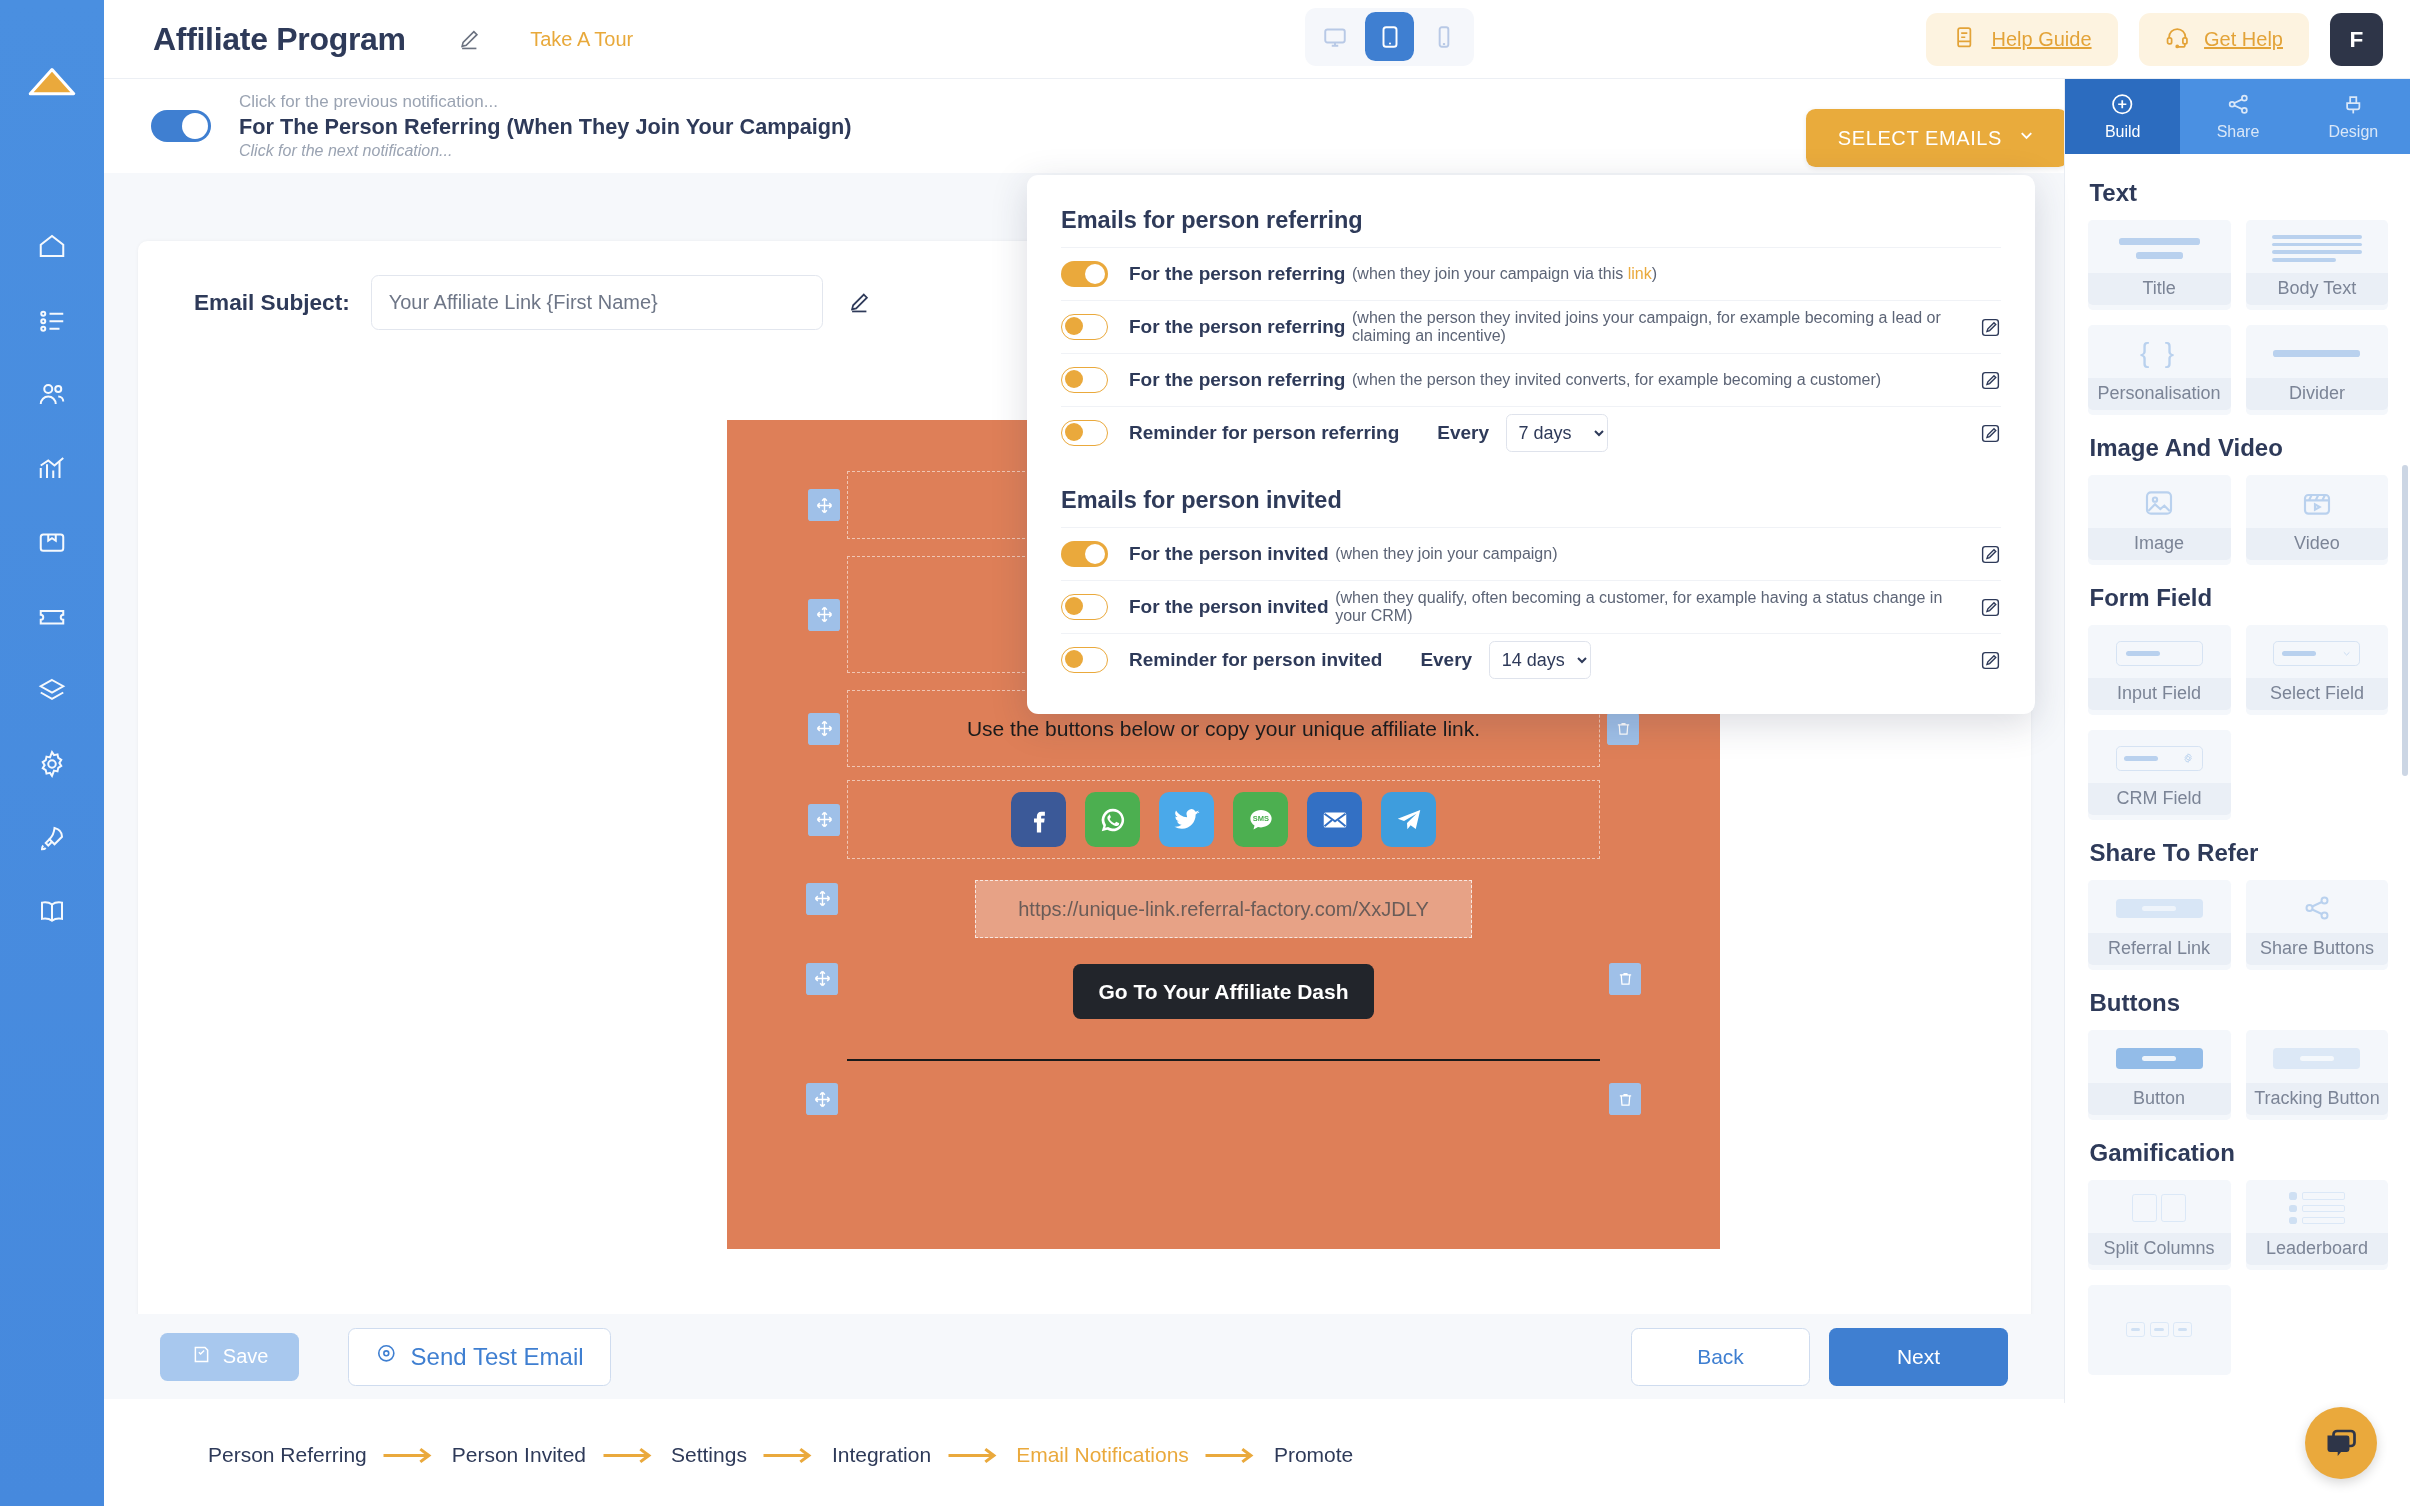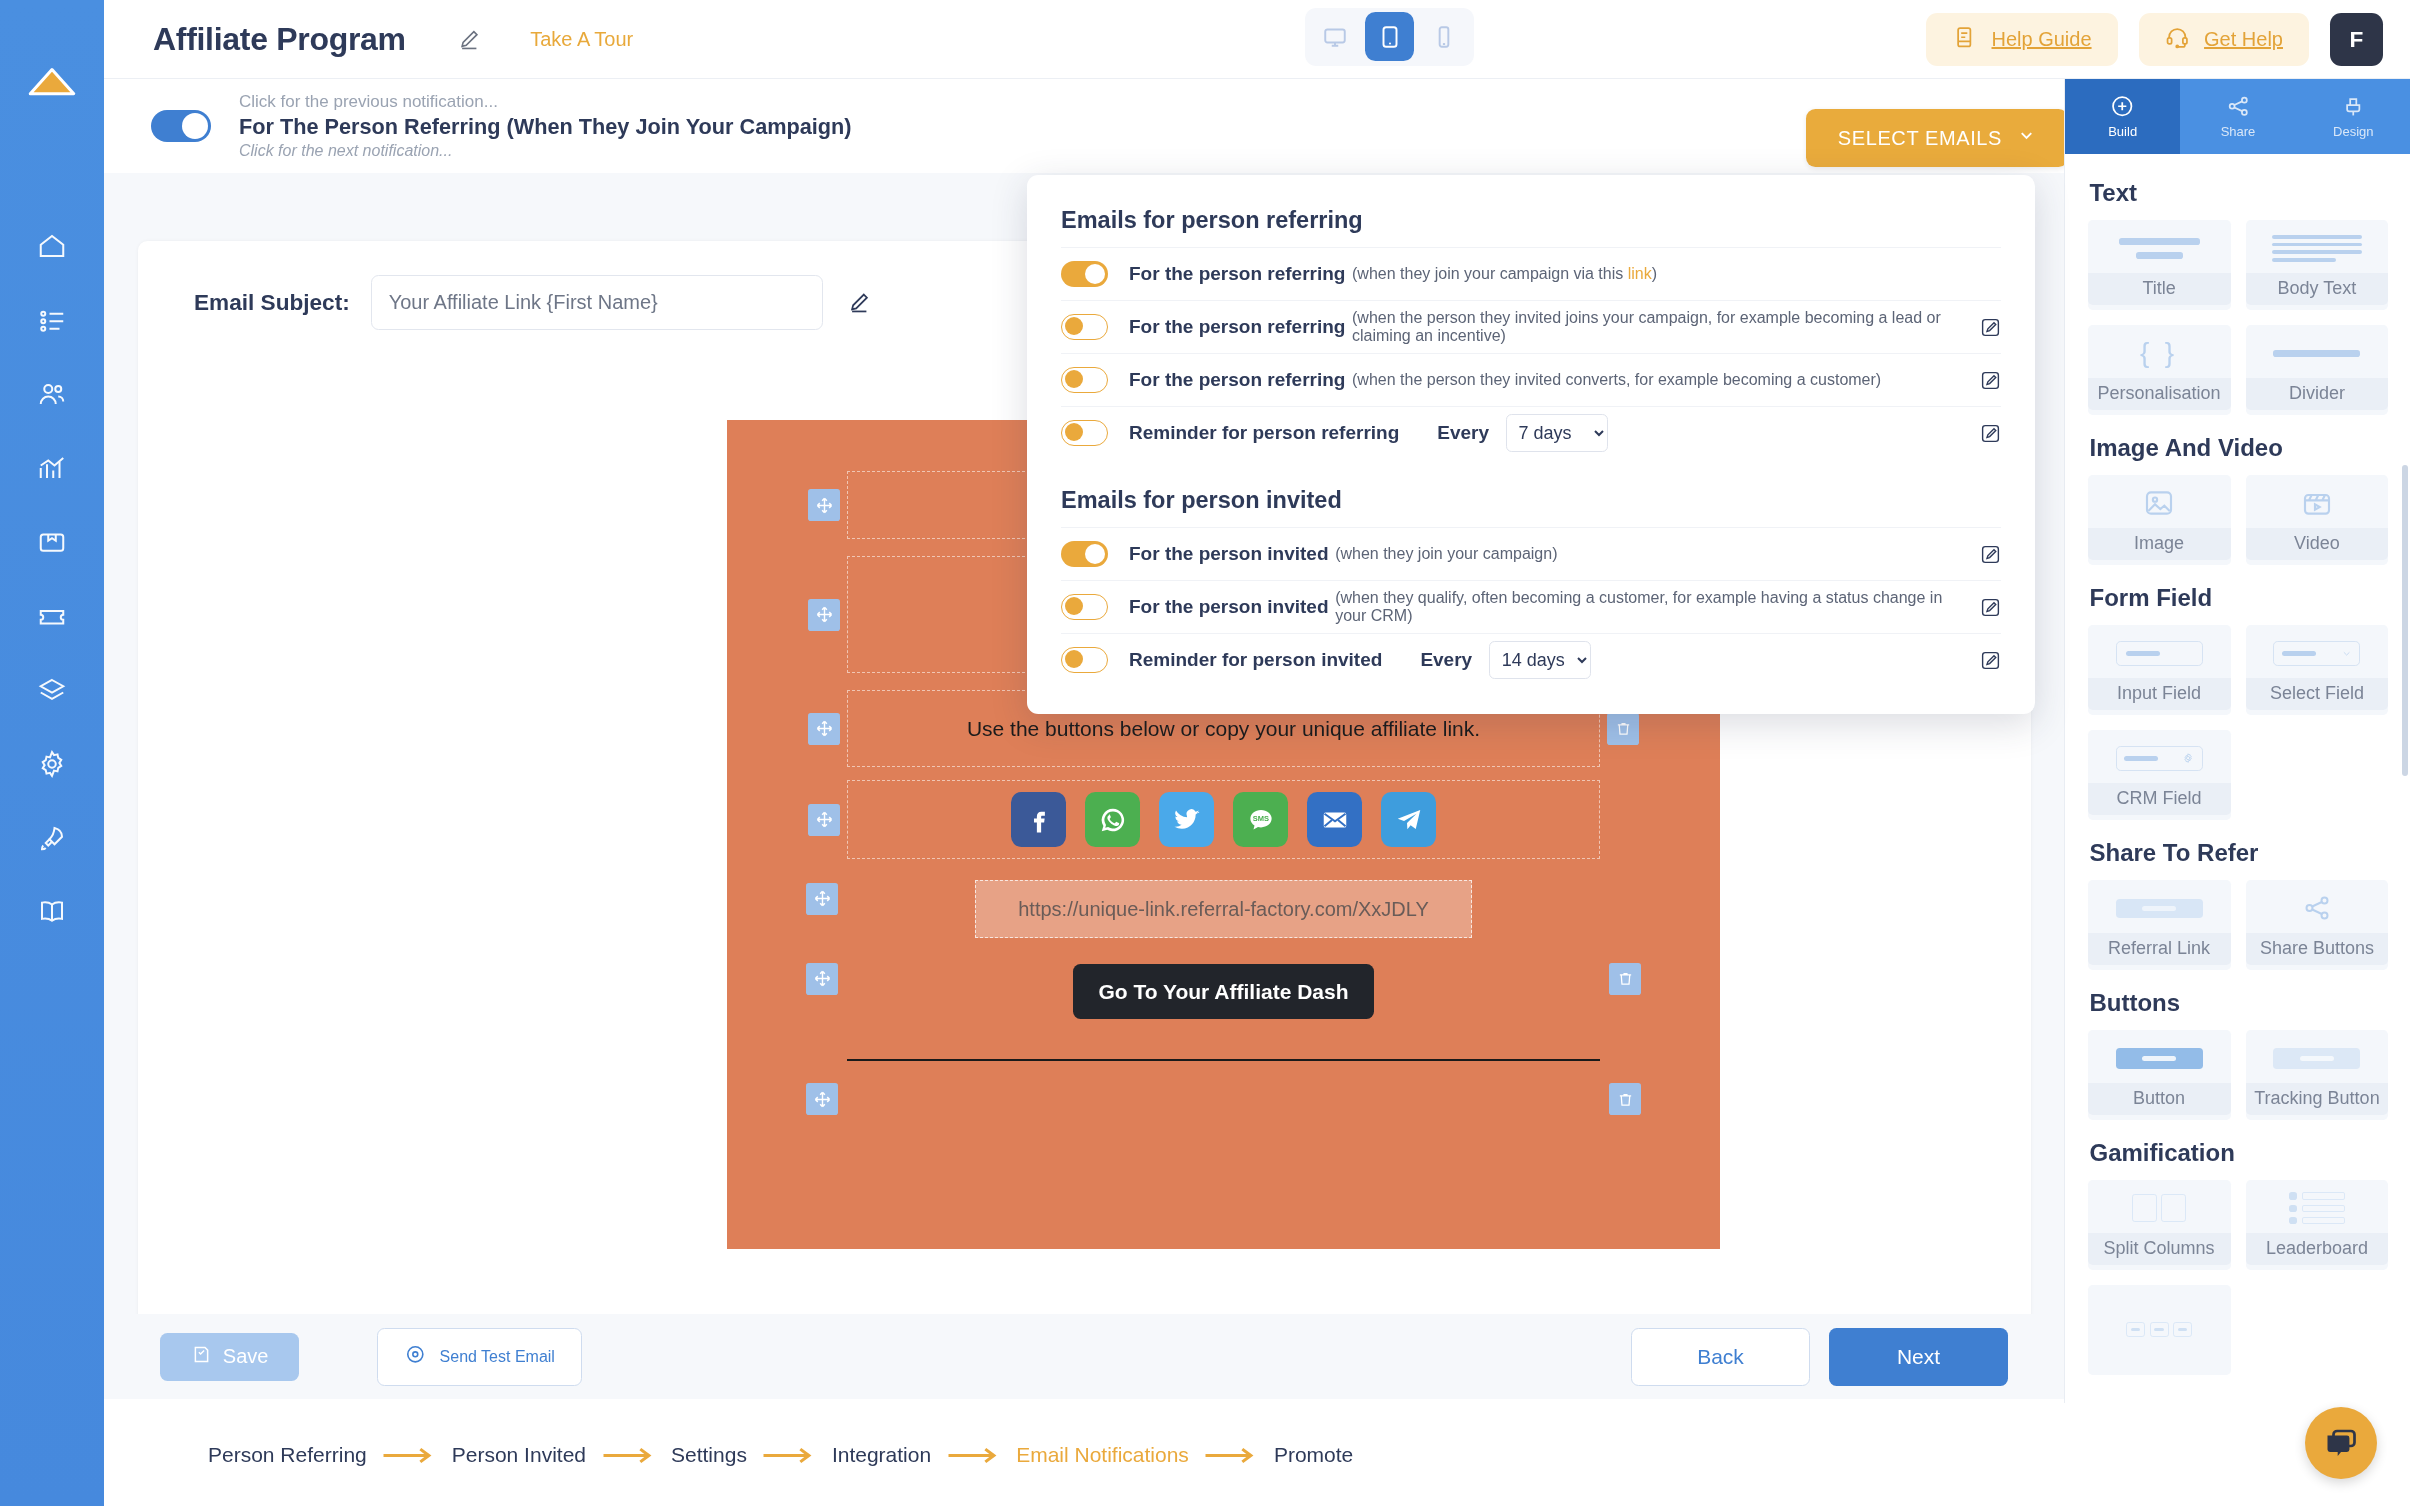--- a/index.html
+++ b/index.html
@@ -199,22 +199,22 @@
   #footer-actions {
     position: absolute; left: 104px; top: 1314px; width: 1960px; height: 85px;
     background: #f6f8fb; display: flex; align-items: center;
   }
   #save-btn {
     margin-left: 56px; width: 139px; height: 48px; border-radius: 7.5px; background: #a8c8ee;
     color: #fff; font-size: 20px; display: flex; align-items: center; justify-content: center; gap: 11.3px; cursor: pointer;
   }
   #save-btn svg { width: 21px; height: 21px; stroke: #fff; fill: none; stroke-width: 1.7; }
   #send-test-btn {
-    margin-left: 78px; height: 58px; border-radius: 7.5px; background: #fff; border: 0.9px solid #cfdcef;
-    color: #3f7fd1; font-size: 16px; display: flex; align-items: center; justify-content: center; gap: 13px;
+    margin-left: 49px; height: 58px; border-radius: 7.5px; background: #fff; border: 0.9px solid #cfdcef;
+    color: #3f7fd1; font-size: 24px; display: flex; align-items: center; justify-content: center; gap: 13px;
     padding: 0 26px; cursor: pointer;
   }
   #send-test-btn svg { width: 22.6px; height: 22.6px; stroke: #3f7fd1; fill: none; stroke-width: 1.7; }
   #back-btn {
     margin-left: auto; width: 179px; height: 58px; border-radius: 7.5px; background: #fff; border: 0.9px solid #cfdcef;
     color: #3f7fd1; font-size: 21px; display: flex; align-items: center; justify-content: center; cursor: pointer;
   }
   #next-btn {
     margin-left: 19px; margin-right: 56px; width: 179px; height: 58px; border-radius: 7.5px; background: #3f7fd1;
     color: #fff; font-size: 21px; display: flex; align-items: center; justify-content: center; cursor: pointer;
@@ -232,21 +232,21 @@
   .step-gap { flex: 1; }
 
   
   #right-panel {
     position: absolute; right: 0; top: 79px; width: 347px; height: 1324px;
     background: #ffffff; border-left: 0.9px solid #e9edf3; overflow: hidden;
   }
   #rp-tabs { display: flex; height: 75px; }
   .rp-tab {
     flex: 1; display: flex; flex-direction: column; align-items: center; justify-content: center;
-    gap: 1.9px; cursor: pointer; background: #4a90e2; color: #d9e7f8; font-size: 13px;
+    gap: 1.9px; cursor: pointer; background: #4a90e2; color: #d9e7f8; font-size: 16px;
   }
   .rp-tab.active { background: #2c6cbf; color: #ffffff; }
   .rp-tab svg { width: 24.5px; height: 24.5px; stroke: currentColor; fill: none; stroke-width: 1.7; }
   #rp-body { padding: 24.5px 22.6px 0 22.6px; position: relative; height: 1249px; }
   .rp-section { font-size: 24px; font-weight: bold; color: #2e3a59; margin: 0 0 13px 1.9px; }
   .rp-section.sp { margin-top: 19px; }
   .rp-grid { display: flex; gap: 15px; }
   .rp-card {
     flex: 1; height: 90px; background: #f4f7fb; border-radius: 4.7px; position: relative;
     display: flex; flex-direction: column; align-items: center; justify-content: center; cursor: pointer;

